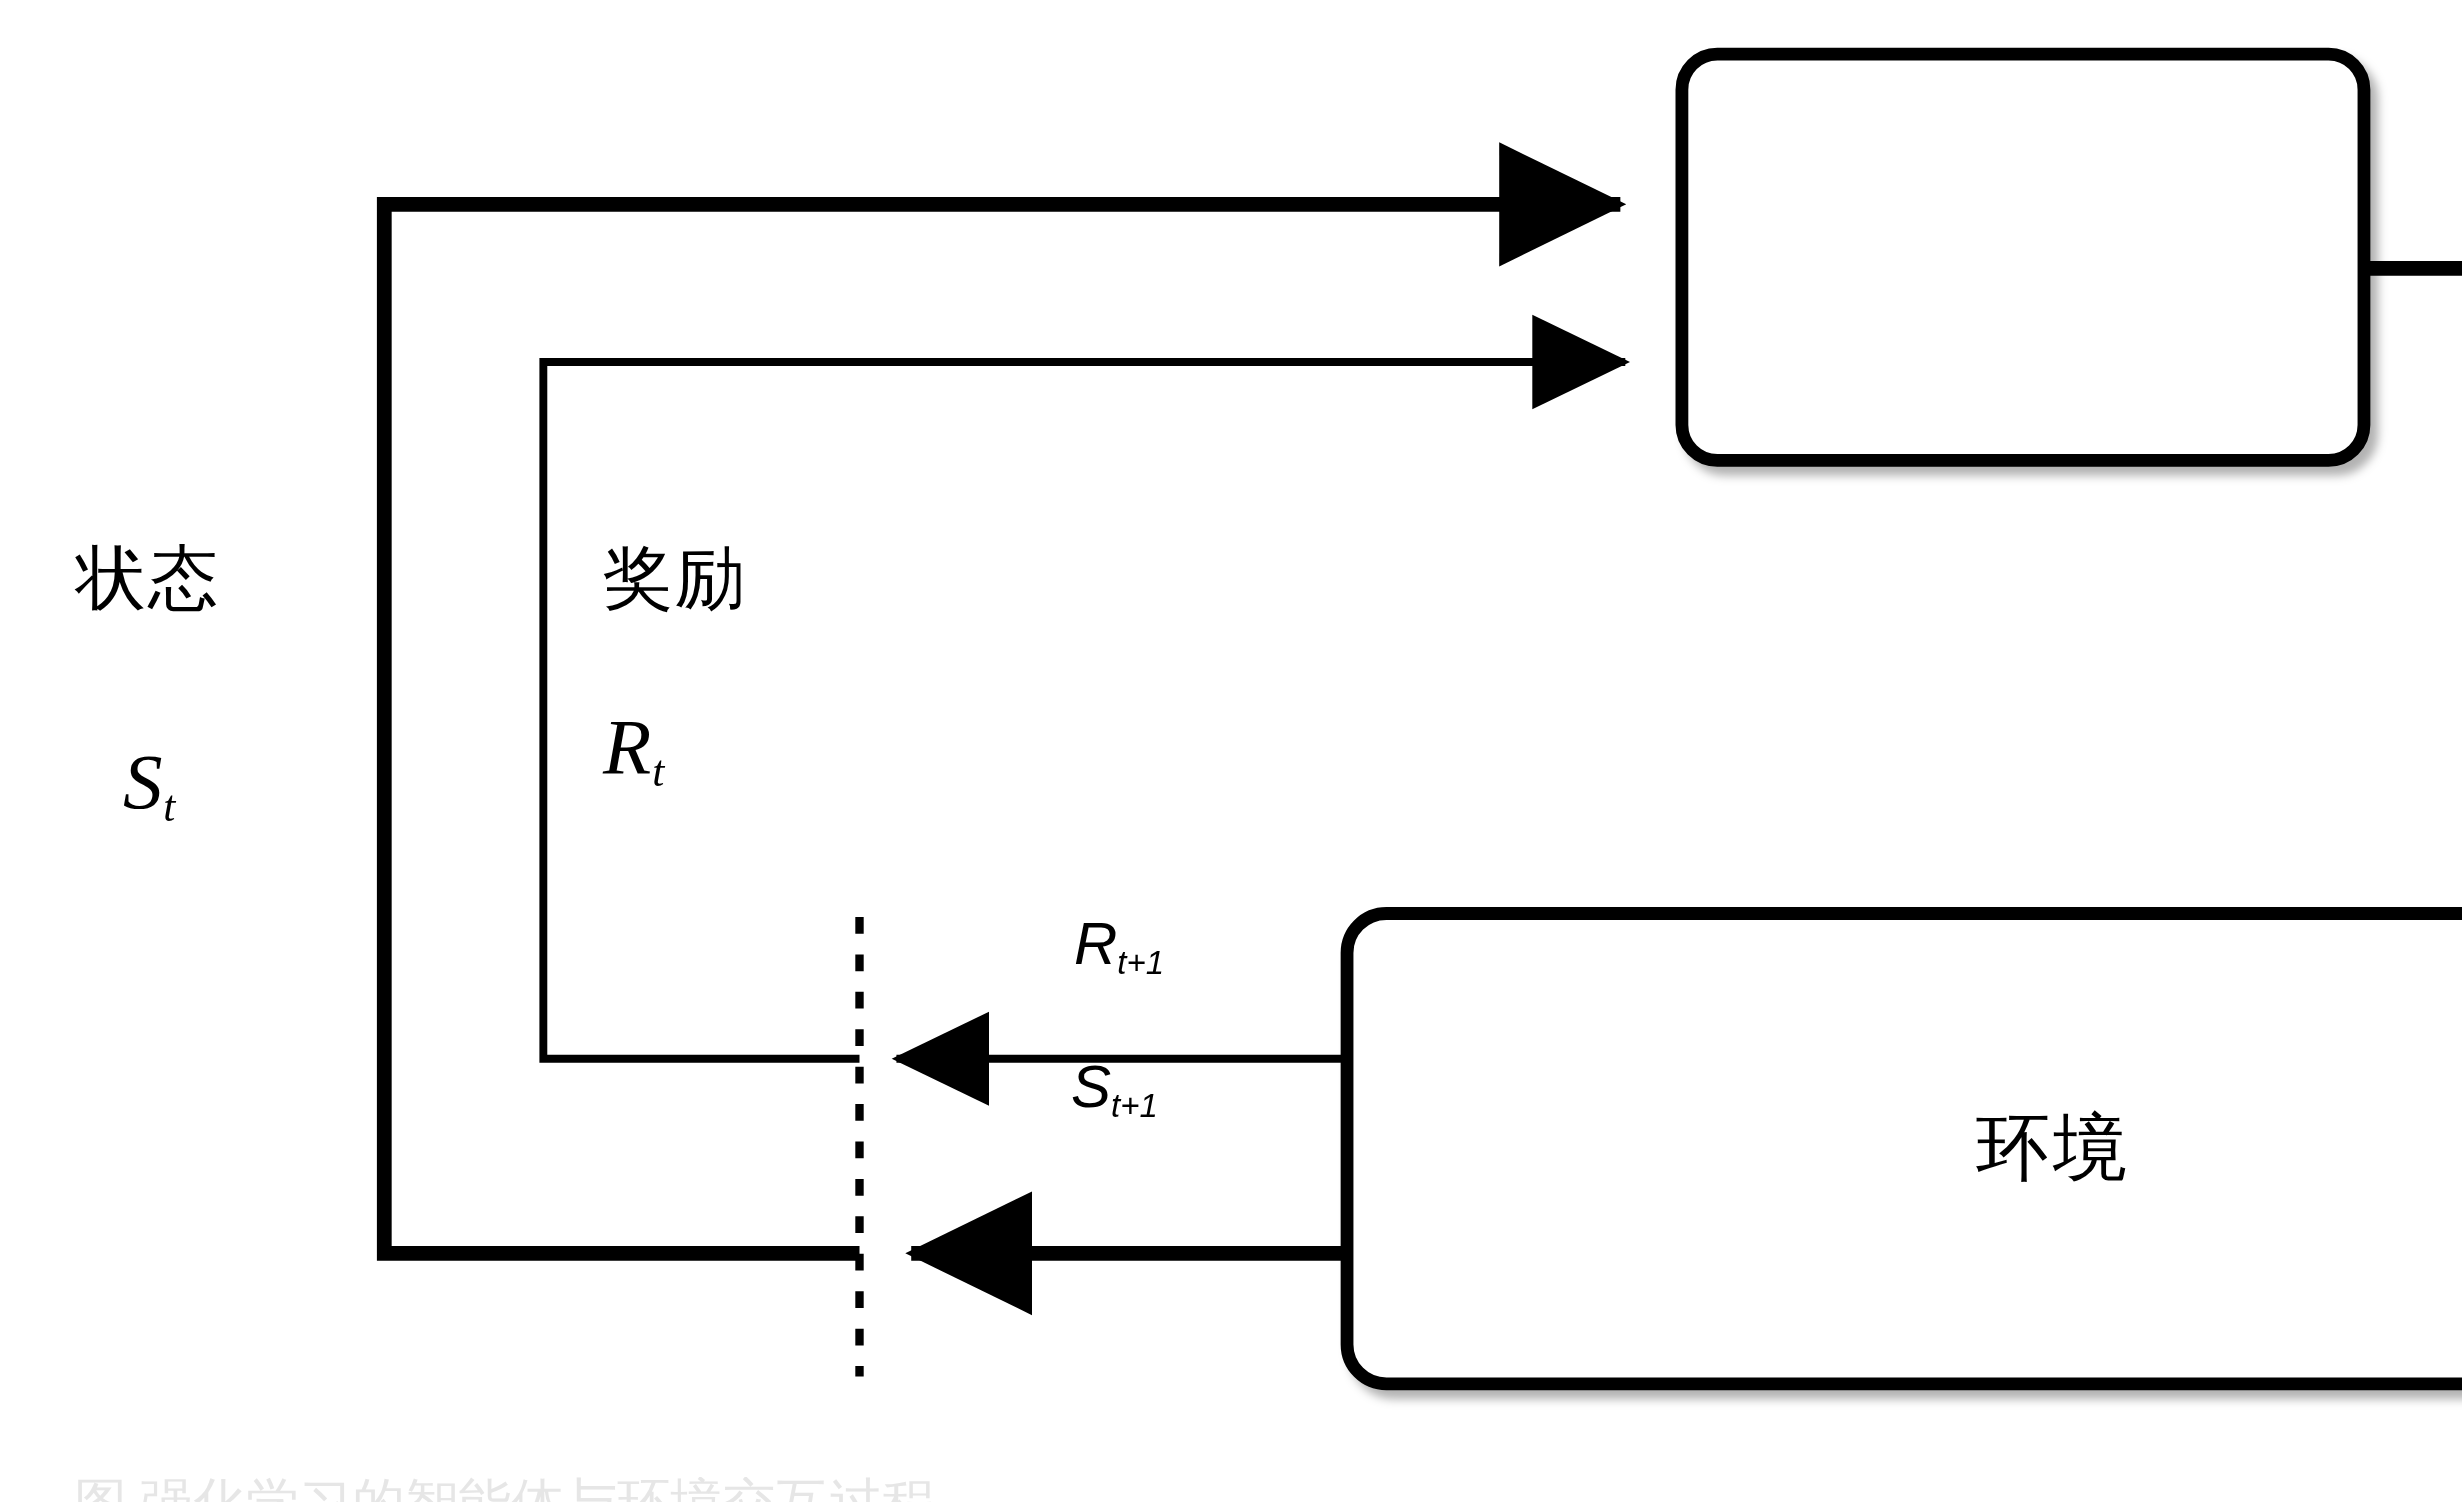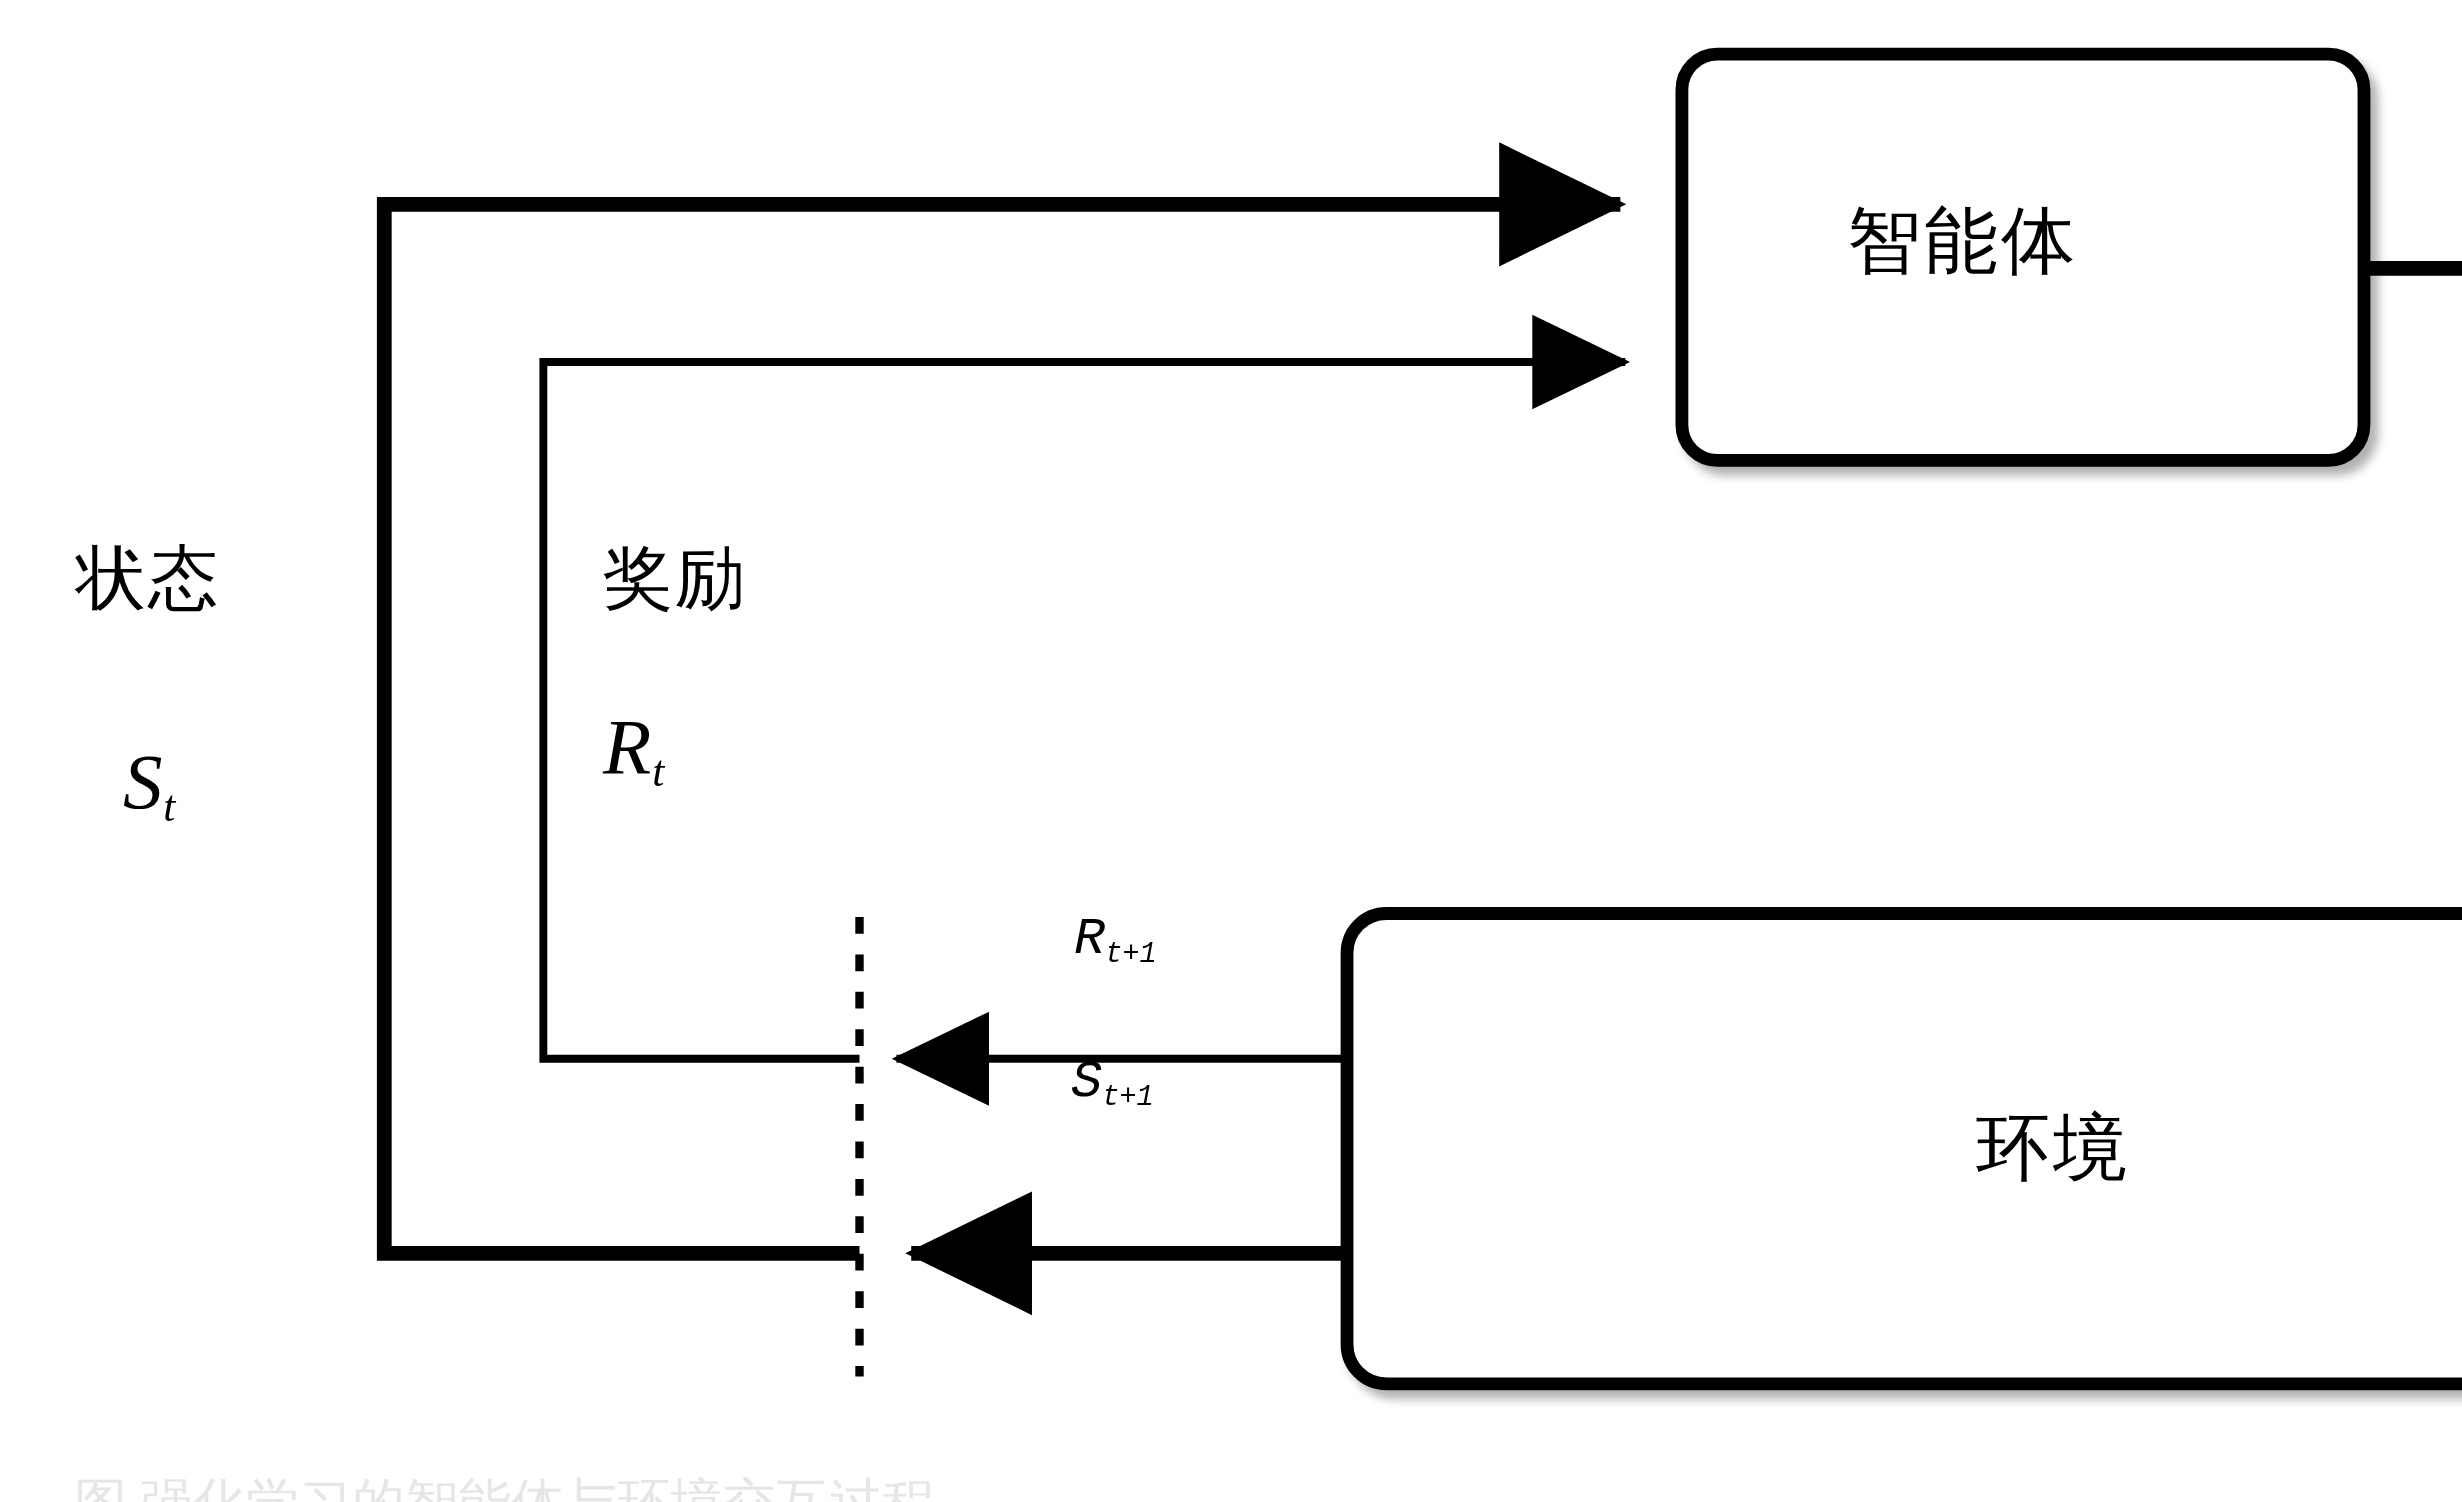--- a/index.html
+++ b/index.html
@@ -78,23 +78,23 @@
   }
   
   #label-state-word  { left: 76px;  top: 544px; }
   #label-state-sym   { left: 123px;  top: 707px; margin-top: 35px; }
   #label-reward-word { left: 603px; top: 544px; }
   #label-reward-sym  { left: 603px; top: 707px; }
 
   
   .arrow-sym {
     position: absolute;
-    font-size: 52px;
+    font-size: 60px;
     font-style: italic;
-    font-family: Liberation Mono, monospace;
+    font-family: Liberation Sans, sans-serif;
     color: #000;
     white-space: nowrap;
     line-height: 1;
   }
   .arrow-sym sub {
     font-size: 0.55em;
     font-style: italic;
     vertical-align: baseline;
     position: relative;
     top: 0.30em;
@@ -166,21 +166,20 @@
       <path d="M 2735 2545 L 1850 2545" fill="none" stroke="#000000" stroke-width="30" stroke-linecap="butt" marker-end="url(#ah-thick-left)"></path>
     </g>
 
     <line x1="1745" y1="1862" x2="1745" y2="2795" stroke="#000000" stroke-width="17" stroke-dasharray="34 42" stroke-linecap="butt"></line>
 
     <rect x="3415" y="110" width="1385" height="825" rx="72" ry="72" fill="#ffffff" stroke="#000000" stroke-width="26" filter="url(#boxshadow)"></rect>
 
     <rect x="2735" y="1855" width="2735" height="955" rx="80" ry="80" fill="#ffffff" stroke="#000000" stroke-width="26" filter="url(#boxshadow)"></rect>
   </svg>
 
-  <div class="node-label box-title" id="agent-title">智能体</div>
 
   <div class="node-label box-title" id="env-title">环境</div>
 
   <div class="side-word" id="label-state-word">状态</div>
   <div class="side-sym" id="label-state-sym"><span>S</span><sub>t</sub></div>
 
   <div class="side-word" id="label-reward-word">奖励</div>
   <div class="side-sym" id="label-reward-sym"><span>R</span><sub>t</sub></div>
 
   <div class="arrow-sym" id="label-r-next"><span>R</span><sub>t+1</sub></div>

